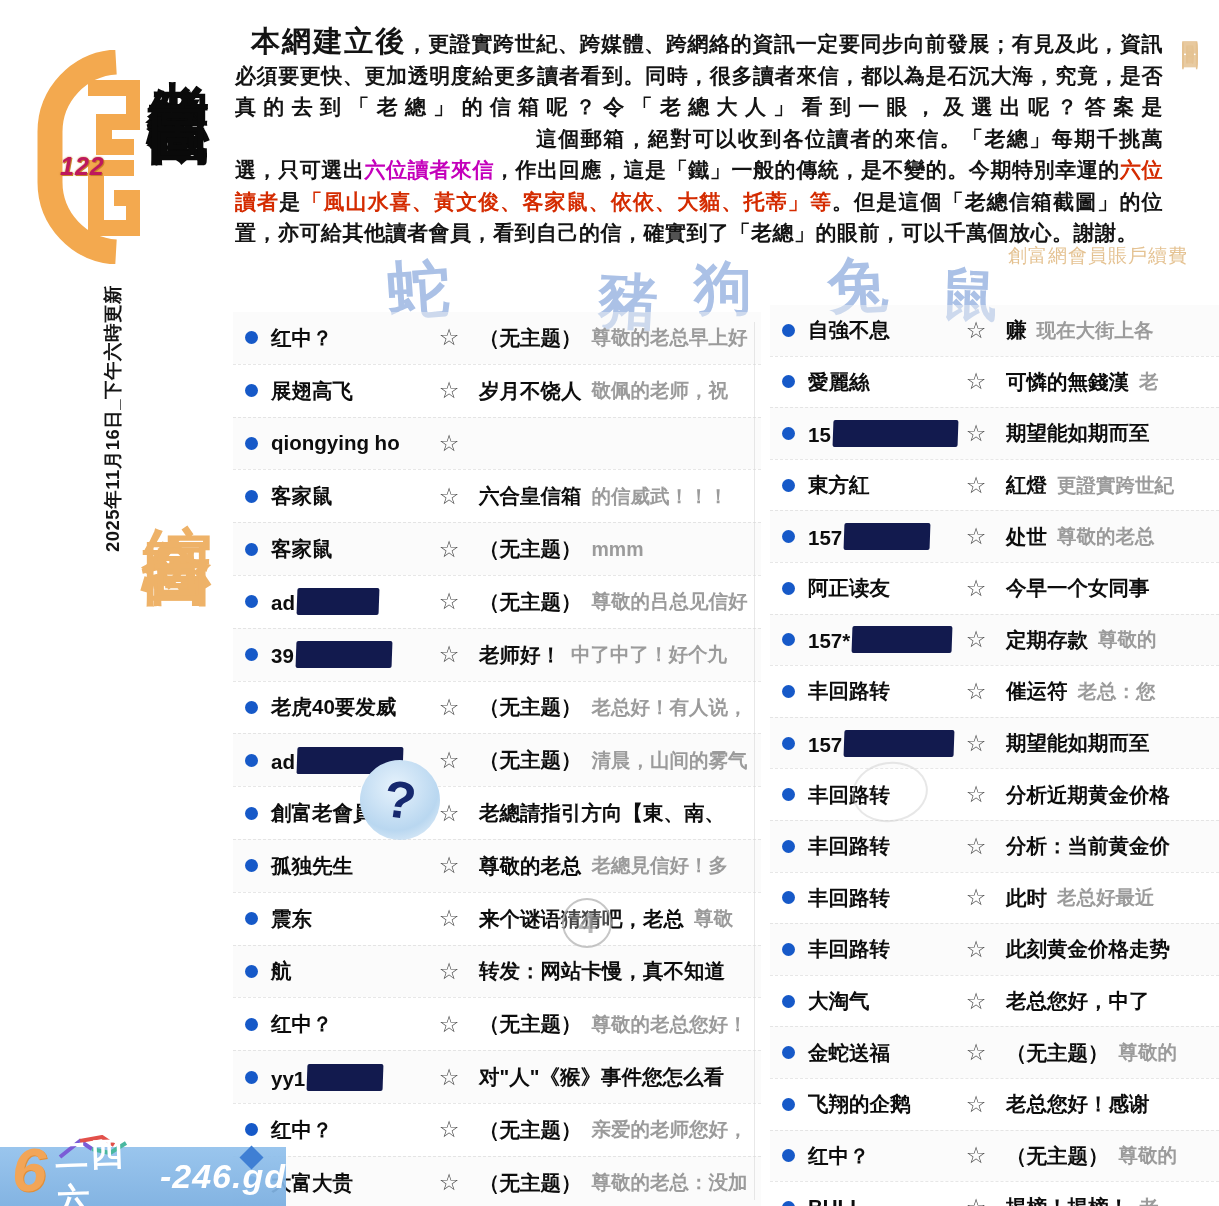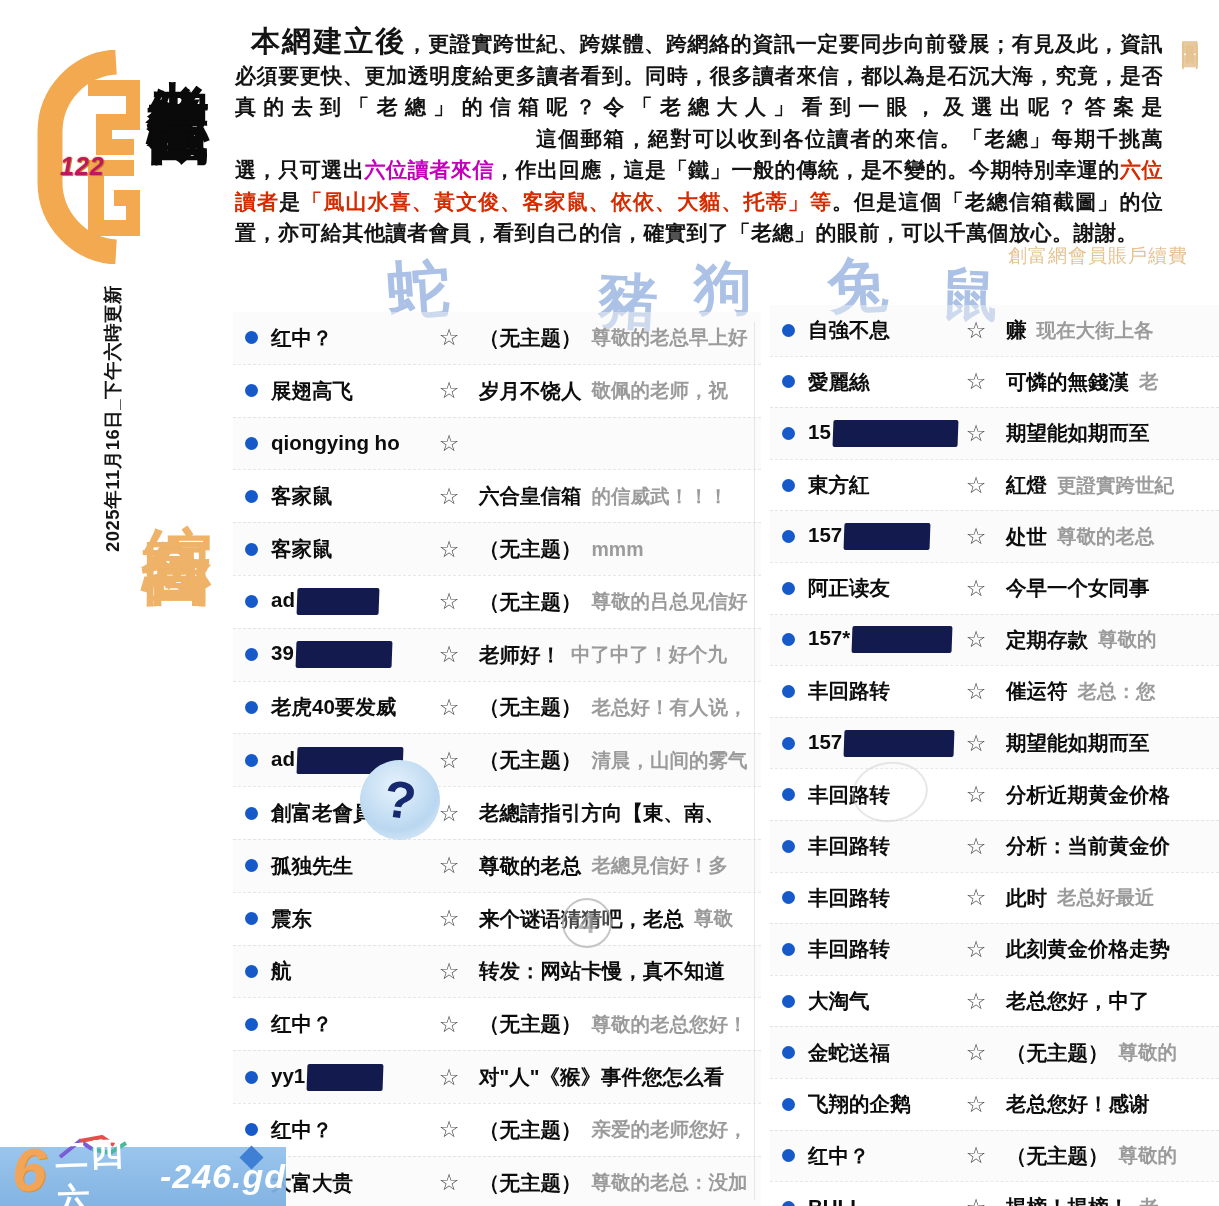--- a/index.html
+++ b/index.html
@@ -45,21 +45,21 @@
   
   .maillist{position:absolute;}
   .list-left{left:233px;top:312px;width:528px;}
   .list-right{left:770px;top:305px;width:449px;}
   .row{display:flex;align-items:center;white-space:nowrap;overflow:hidden;padding-left:12px;}
   .list-left .row{height:51.8px;}
   .list-right .row{height:50.6px;}
   .row + .row{border-top:1px dashed rgba(175,175,175,.30);}
   .row:nth-child(odd){background:rgba(246,246,246,.45);}
   .dot{flex:0 0 13px;height:13px;border-radius:50%;background:#1659c8;margin-right:13px;}
-  .sender{flex:0 0 auto;font-weight:bold;font-size:20.5px;color:#0d0d0d;display:flex;align-items:flex-start;}
+  .sender{flex:0 0 auto;font-weight:bold;font-size:20.5px;color:#0d0d0d;display:flex;align-items:flex-end;}
   .sender-box{width:160px;}
   .list-right .sender-box{width:150px;}
   .redact{display:inline-block;height:27px;background:#121a4e;border-radius:2px;margin-left:2px;
           transform:skewX(-2deg);}
   .star{flex:0 0 36px;text-align:center;font-size:23px;color:#4a4a4a;cursor:pointer;}
   .subject{font-weight:bold;font-size:20.5px;color:#0d0d0d;margin-left:12px;}
   .preview{font-weight:600;font-size:19.5px;color:#9b9b9b;margin-left:10px;}
   .vline{position:absolute;left:754px;top:322px;width:1px;height:878px;background:#d9d9d9;opacity:.6;}
 
   

